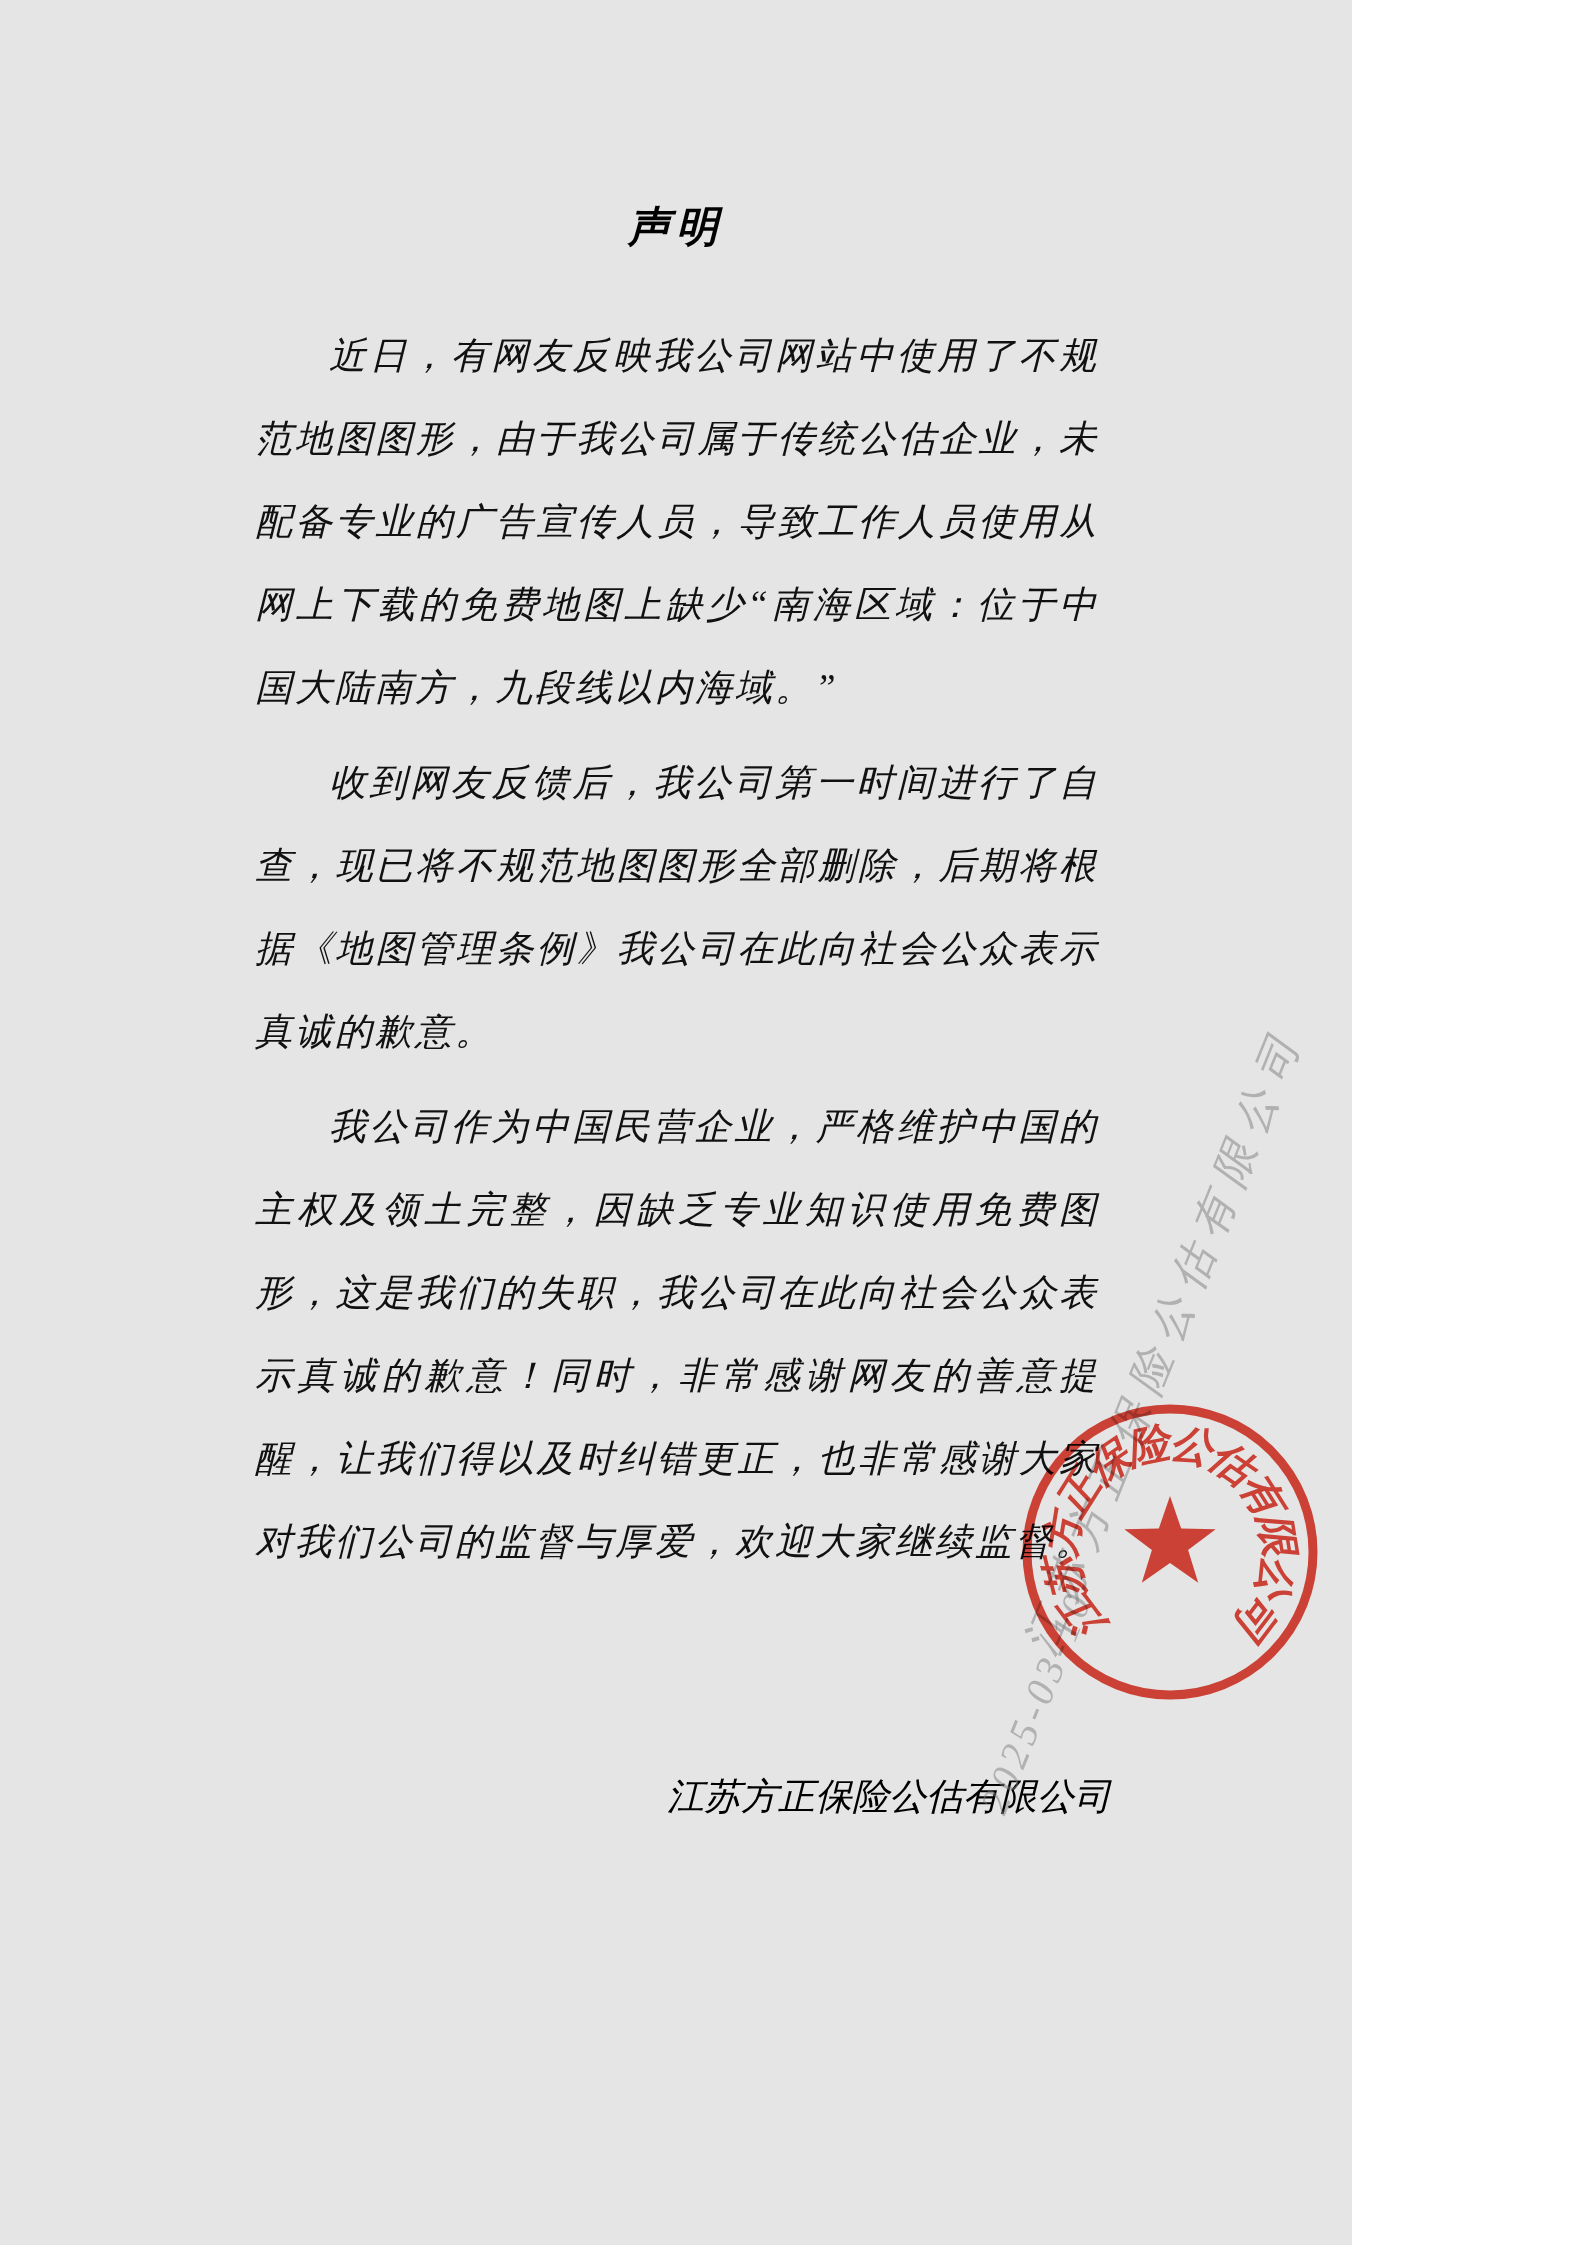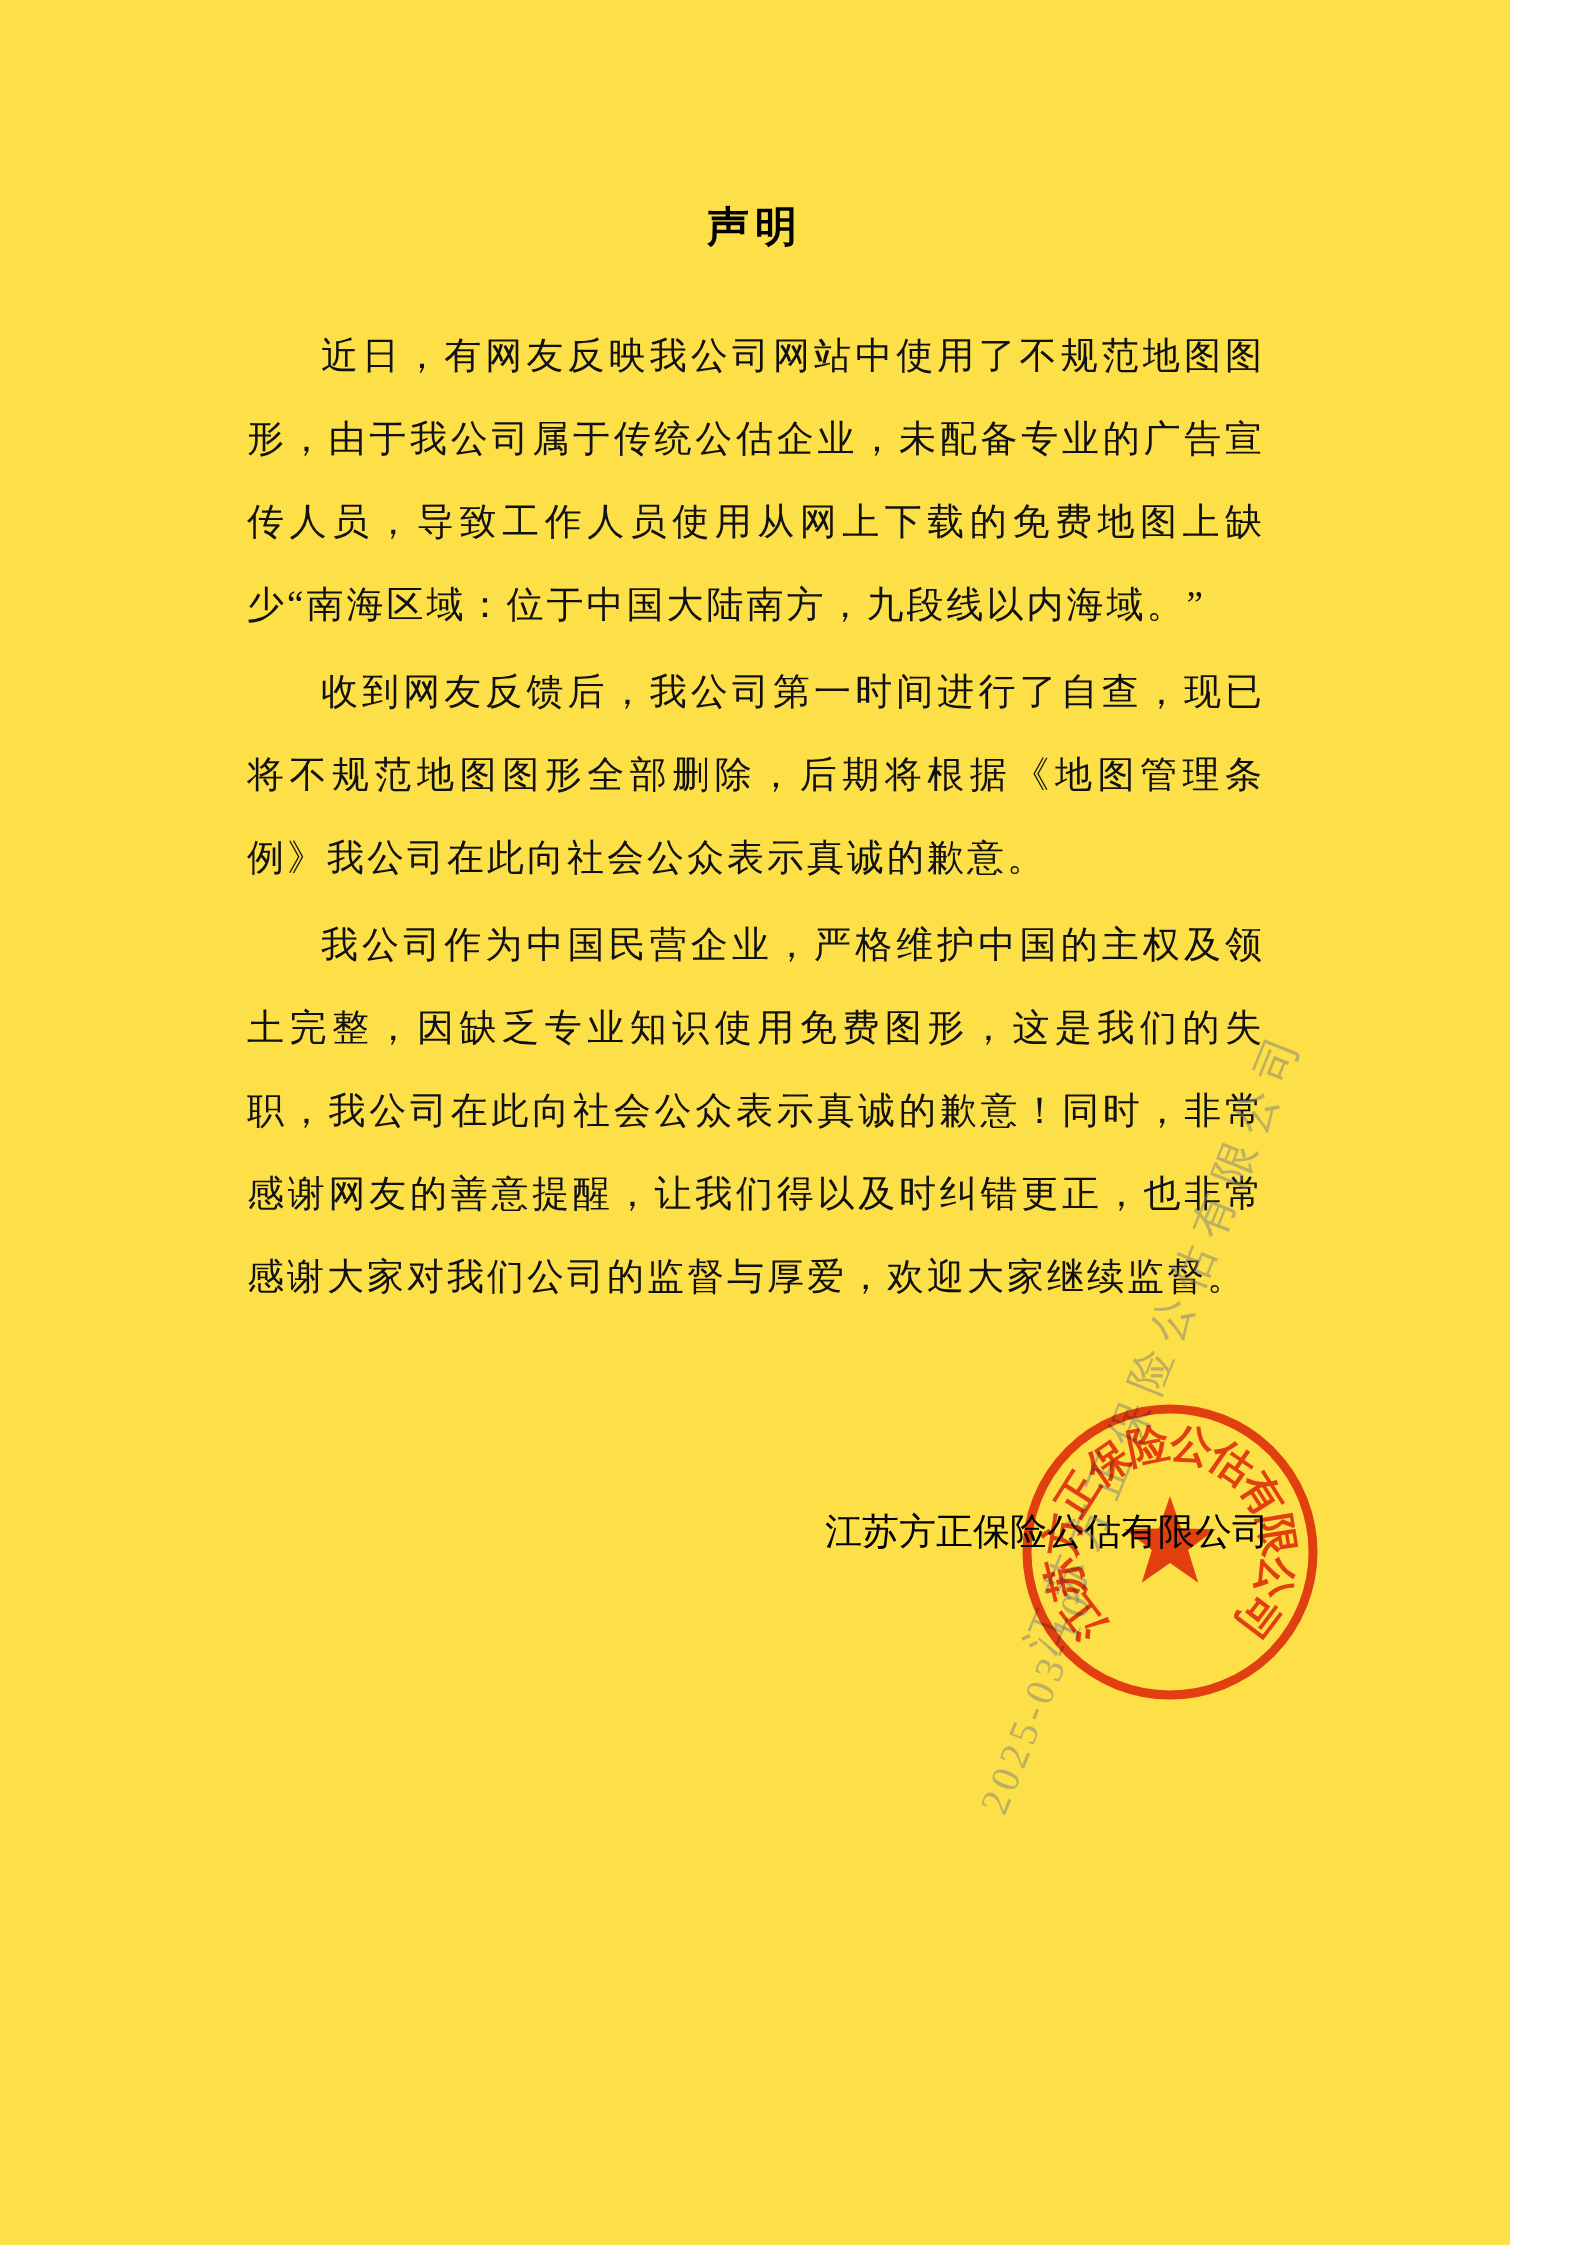--- a/index.html
+++ b/index.html
@@ -1,23 +1,24 @@
 <!DOCTYPE html>
 <html><head>
 <meta charset="utf-8">
 <style>
   html, body { margin: 0; padding: 0; background: #ffffff; }
   .page {
     position: relative;
-    width: 1510px;
+    width: 1352px;
     height: 2245px;
-    background: #fde047;
+    background: #e5e5e5;
     font-family: "Liberation Serif", "DejaVu Serif", serif;
     color: #111111;
     overflow: hidden;
+    font-style: italic;
   }
   .doc-title {
     margin: 0;
     padding-top: 202px;
     text-align: center;
     font-size: 42px;
     line-height: 50px;
     font-weight: bold;
     letter-spacing: 6px;
     color: #000000;
@@ -26,21 +27,21 @@
     margin-top: 62px;
     padding-left: 243px;
     padding-right: 241px;
     font-size: 37px;
     line-height: 83px;
     letter-spacing: 3px;
     text-align: justify;
     text-justify: inter-character;
   }
   .doc-body p {
-    margin: 4px;
+    margin: 12px;
     text-indent: 74px;
   }
   .sig-block {
     margin-top: 170px;
     padding-right: 241px;
     text-align: right;
     font-size: 37px;
     line-height: 88px;
     color: #000000;
   }

